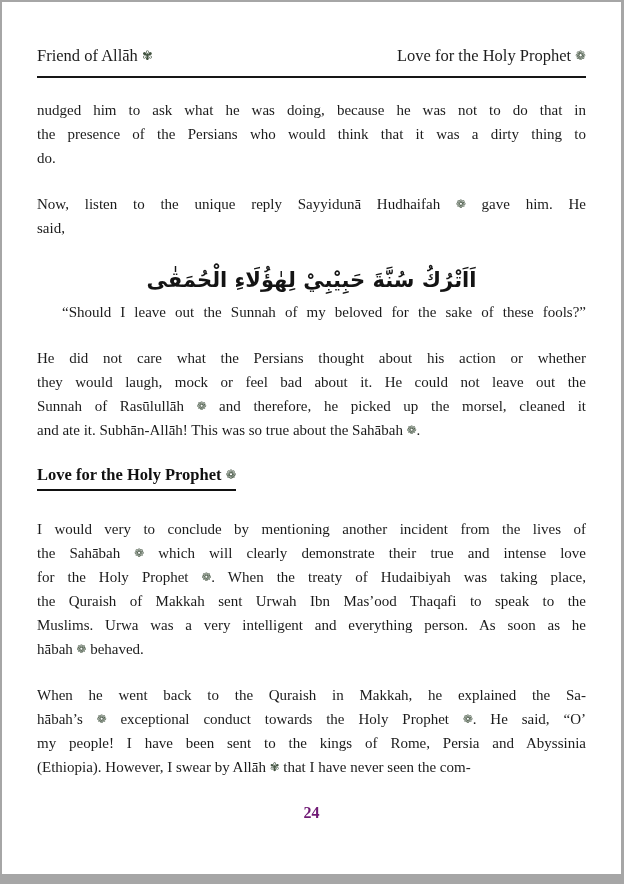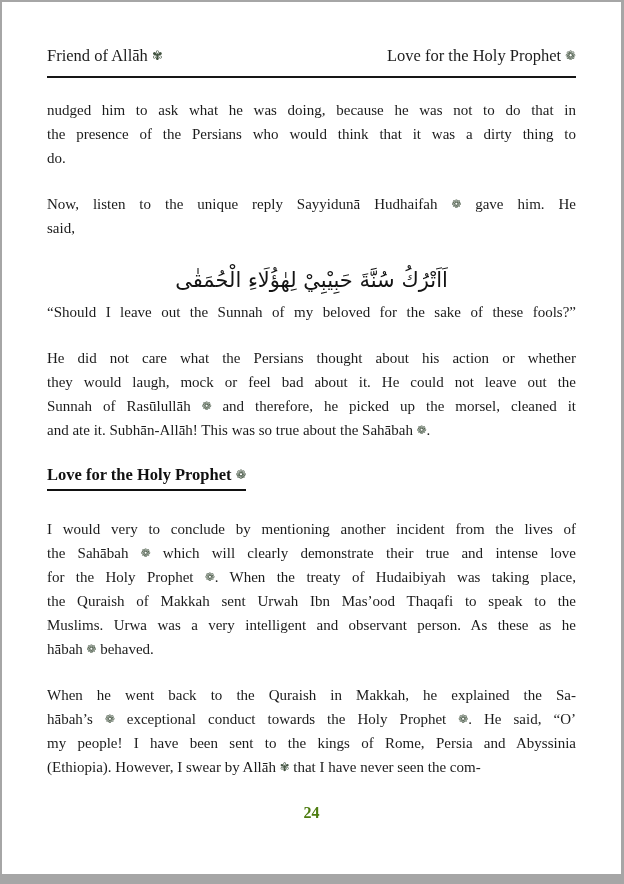--- a/index.html
+++ b/index.html
@@ -7,21 +7,21 @@
     width:624px;height:884px;overflow:hidden;position:relative;
     background:#a6a6a6;
     font-family:"Liberation Serif", serif;
   }
   .page{
     position:absolute;left:2px;top:2px;width:619px;height:872px;
     background:#ffffff;
   }
   .content{
     position:relative;
-    padding:0 45px;
+    padding:0 35px;
     color:#1c1c1c;
   }
   .running-header{
     display:flex;justify-content:space-between;align-items:baseline;
     margin-top:44px;
     font-size:16.5px;line-height:20px;color:#1d1d1d;
   }
   .header-rule{
     border:none;border-top:2px solid #161616;
     margin:9px 0 20px 0;
@@ -29,38 +29,38 @@
   .para{margin:0 0 22px 0;font-size:15px;color:#1b1b1b;}
   .jline{
     line-height:24px;height:24px;
     text-align:justify;text-align-last:justify;
     white-space:nowrap;overflow:hidden;
   }
   .jline.last{text-align-last:left;}
   .arabic{
     direction:rtl;text-align:center;
     font-family:"DejaVu Sans", sans-serif;
-    font-weight:normal;font-size:21px;line-height:36px;
+    font-weight:bold;font-size:21px;line-height:36px;
     margin:2px 0 2px 0;color:#141414;
   }
-  .quote-para{margin-bottom:22px;}
+  .quote-para{margin-bottom:22px;margin-left:25px;}
   h2.section-heading{
     margin:18px 0 26px 0;font-size:16.5px;line-height:22px;font-weight:bold;color:#111;
   }
   h2.section-heading .hl{
     display:inline-block;border-bottom:2px solid #111;padding-bottom:2px;
   }
   .hon{
     font-size:0.78em;color:#41523f;
     font-family:"DejaVu Sans", sans-serif;
     position:relative;top:-1px;
   }
   .page-number{
     margin-top:24px;text-align:center;
-    font-size:16px;font-weight:bold;color:#4d7c0f;line-height:20px;
+    font-size:16px;font-weight:bold;color:#701a75;line-height:20px;
   }
 </style>
 </head>
 <body>
 
 <div class="page">
   <div class="content">
 
     <div class="running-header">
       <span>Friend of Allāh <span class="hon">✾</span></span>
@@ -92,21 +92,21 @@
         <div class="jline last">and ate it. Subhān-Allāh! This was so true about the Sahābah <span class="hon">❁</span>.</div>
       </div>
 
     <h2 class="section-heading"><span class="hl">Love for the Holy Prophet <span class="hon">❁</span></span></h2>
 
     <div class="para">
         <div class="jline">I would very to conclude by mentioning another incident from the lives of</div>
         <div class="jline">the Sahābah <span class="hon">❁</span> which will clearly demonstrate their true and intense love</div>
         <div class="jline">for the Holy Prophet <span class="hon">❁</span>. When the treaty of Hudaibiyah was taking place,</div>
         <div class="jline">the Quraish of Makkah sent Urwah Ibn Mas’ood Thaqafi to speak to the</div>
-        <div class="jline">Muslims. Urwa was a very intelligent and observant person. As these as he</div>
+        <div class="jline">Muslims. Urwa was a very intelligent and everything person. As soon as he</div>
         <div class="jline last">hābah <span class="hon">❁</span> behaved.</div>
       </div>
 
     <div class="para">
         <div class="jline">When he went back to the Quraish in Makkah, he explained the Sa-</div>
         <div class="jline">hābah’s <span class="hon">❁</span> exceptional conduct towards the Holy Prophet <span class="hon">❁</span>. He said, “O’</div>
         <div class="jline">my people! I have been sent to the kings of Rome, Persia and Abyssinia</div>
         <div class="jline last">(Ethiopia). However, I swear by Allāh <span class="hon">✾</span> that I have never seen the com-</div>
       </div>
 

